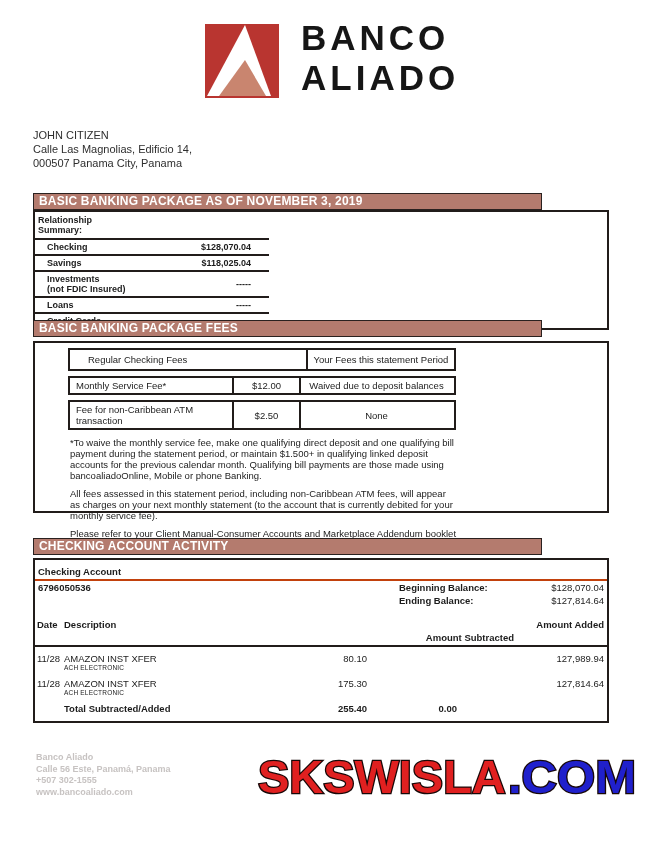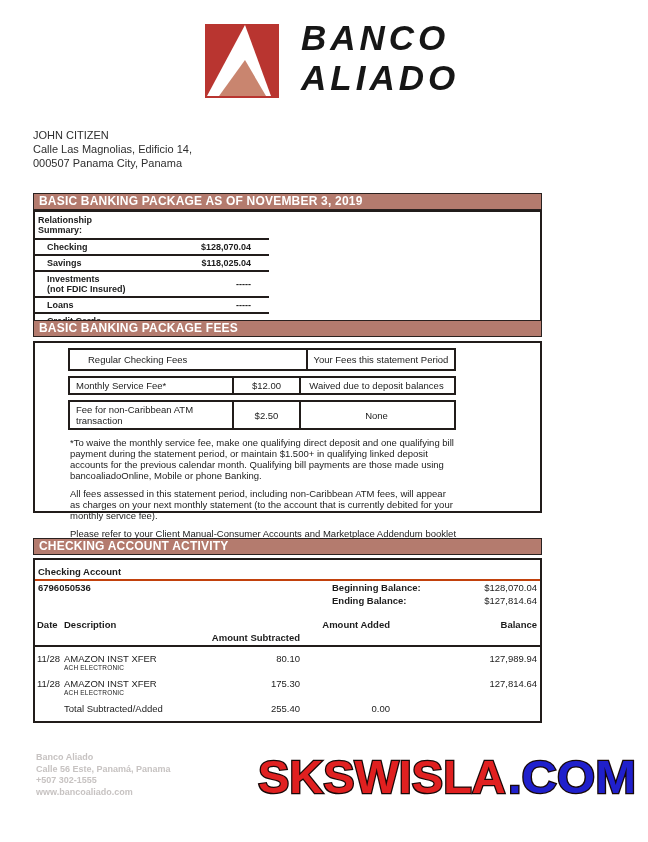--- a/index.html
+++ b/index.html
@@ -2,31 +2,31 @@
 <html><head>
 <meta charset="utf-8">
 <style>
   html,body{margin:0;padding:0;background:#fff;}
   .page{position:relative;width:648px;height:842px;background:#ffffff;overflow:hidden;
         font-family:"Liberation Sans",sans-serif;color:#1c1c1c;}
 
   
   .logo{position:absolute;left:205px;top:24px;display:flex;}
   .logo-mark{width:74px;height:74px;}
-  .logo-text{margin-left:22px;margin-top:-6px;font-weight:bold;font-style:italic;
+  .logo-text{margin-left:22px;margin-top:-6px;font-weight:bold;
              font-size:35px;line-height:40px;letter-spacing:4px;color:#161616;}
 
   
   .recipient{position:absolute;left:33px;top:128px;font-size:11px;line-height:14px;color:#2e2e2e;}
 
   
   .bar{position:absolute;left:33px;width:509px;height:17px;box-sizing:border-box;
        background:#b47b6e;border:1px solid #2a211f;color:#fff;font-weight:bold;
        font-size:12px;line-height:14px;padding-left:5px;letter-spacing:0.2px;}
-  .sbox{position:absolute;left:33px;width:509px;box-sizing:border-box;
+  .sbox{position:absolute;left:33px;width:576px;box-sizing:border-box;
         border:2px solid #211c1a;background:#fff;}
 
   
   .rel-heading{font-weight:bold;font-size:9px;line-height:10px;padding:3px 0 3px 3px;}
   .srow{display:flex;width:216px;border-top:2px solid #211c1a;font-weight:bold;
         font-size:9px;line-height:10px;padding:2px 9px;align-items:center;}
   .srow .lbl{flex:1;padding-left:3px;}
   .srow .val{width:76px;text-align:right;padding-right:9px;}
 
   
@@ -48,21 +48,21 @@
   .act-head{display:flex;font-weight:bold;font-size:9.5px;margin-top:12px;
             padding:0 3px 2px 2px;border-bottom:2px solid #211c1a;align-items:flex-end;}
   .c-date{width:27px;}
   .c-desc{flex:1;}
   .c-sub{width:100px;text-align:right;}
   .c-add{width:90px;text-align:right;}
   .c-bal{width:147px;text-align:right;}
   .head-stack{display:flex;flex-direction:column;justify-content:space-between;height:24px;}
   .trow{display:flex;font-size:9.5px;padding:6px 3px 0 2px;line-height:11px;}
   .tdetail{font-size:6.5px;line-height:8px;letter-spacing:0.2px;}
-  .total-row{font-weight:normal;}
+  .total-row{font-weight:bold;}
 
   
   .footer{position:absolute;left:36px;top:752px;font-size:9px;font-weight:bold;
           color:#c7c3c2;line-height:11.5px;}
   .watermark{position:absolute;left:256px;top:746px;}
 </style>
 </head>
 <body>
 
 <div class="page">
@@ -163,24 +163,20 @@
           <span></span>
       </div>
       <div class="c-sub head-stack">
         <span></span>
           <span>Amount Subtracted</span>
       </div>
       <div class="c-add head-stack">
         <span>Amount Added</span>
           <span></span>
       </div>
-      <div class="c-bal head-stack">
-        <span>Balance</span>
-          <span></span>
-      </div>
     </div>
 
     <div class="trow">
       <div class="c-date">11/28</div>
       <div class="c-desc">
         <div>AMAZON INST XFER</div>
         <div class="tdetail">ACH ELECTRONIC</div>
       </div>
       <div class="c-sub">80.10</div>
       <div class="c-add"></div>

